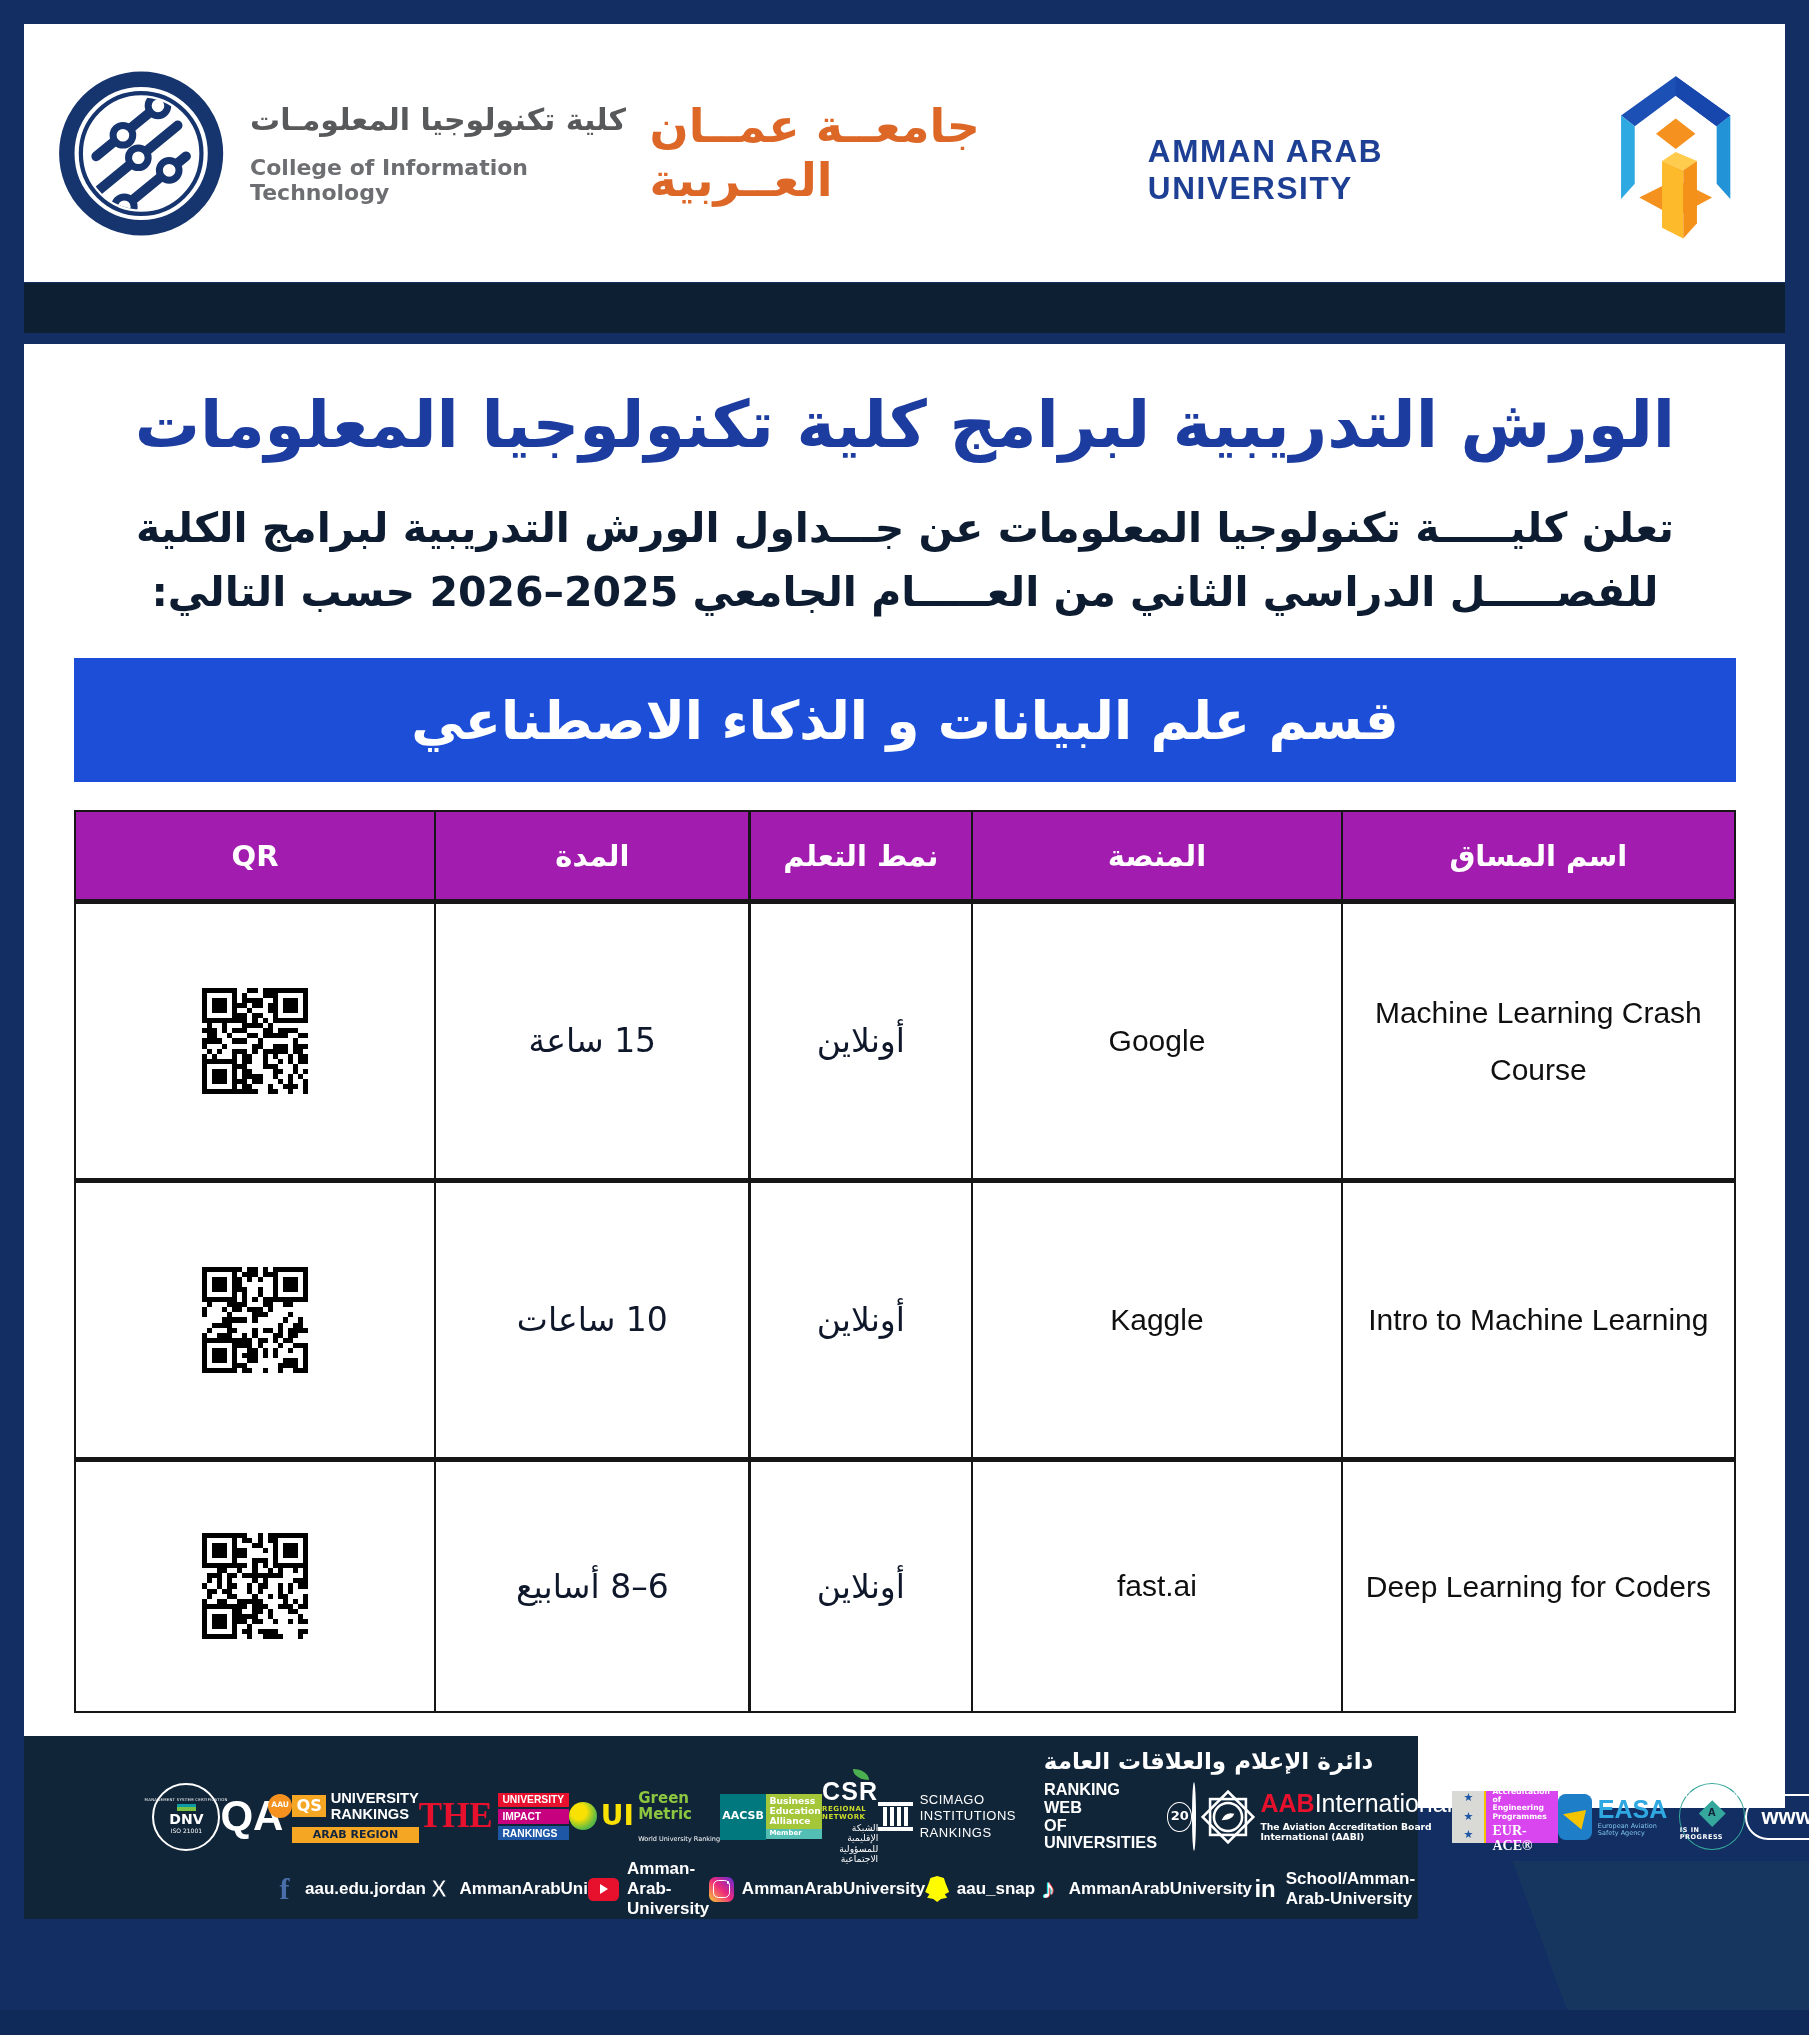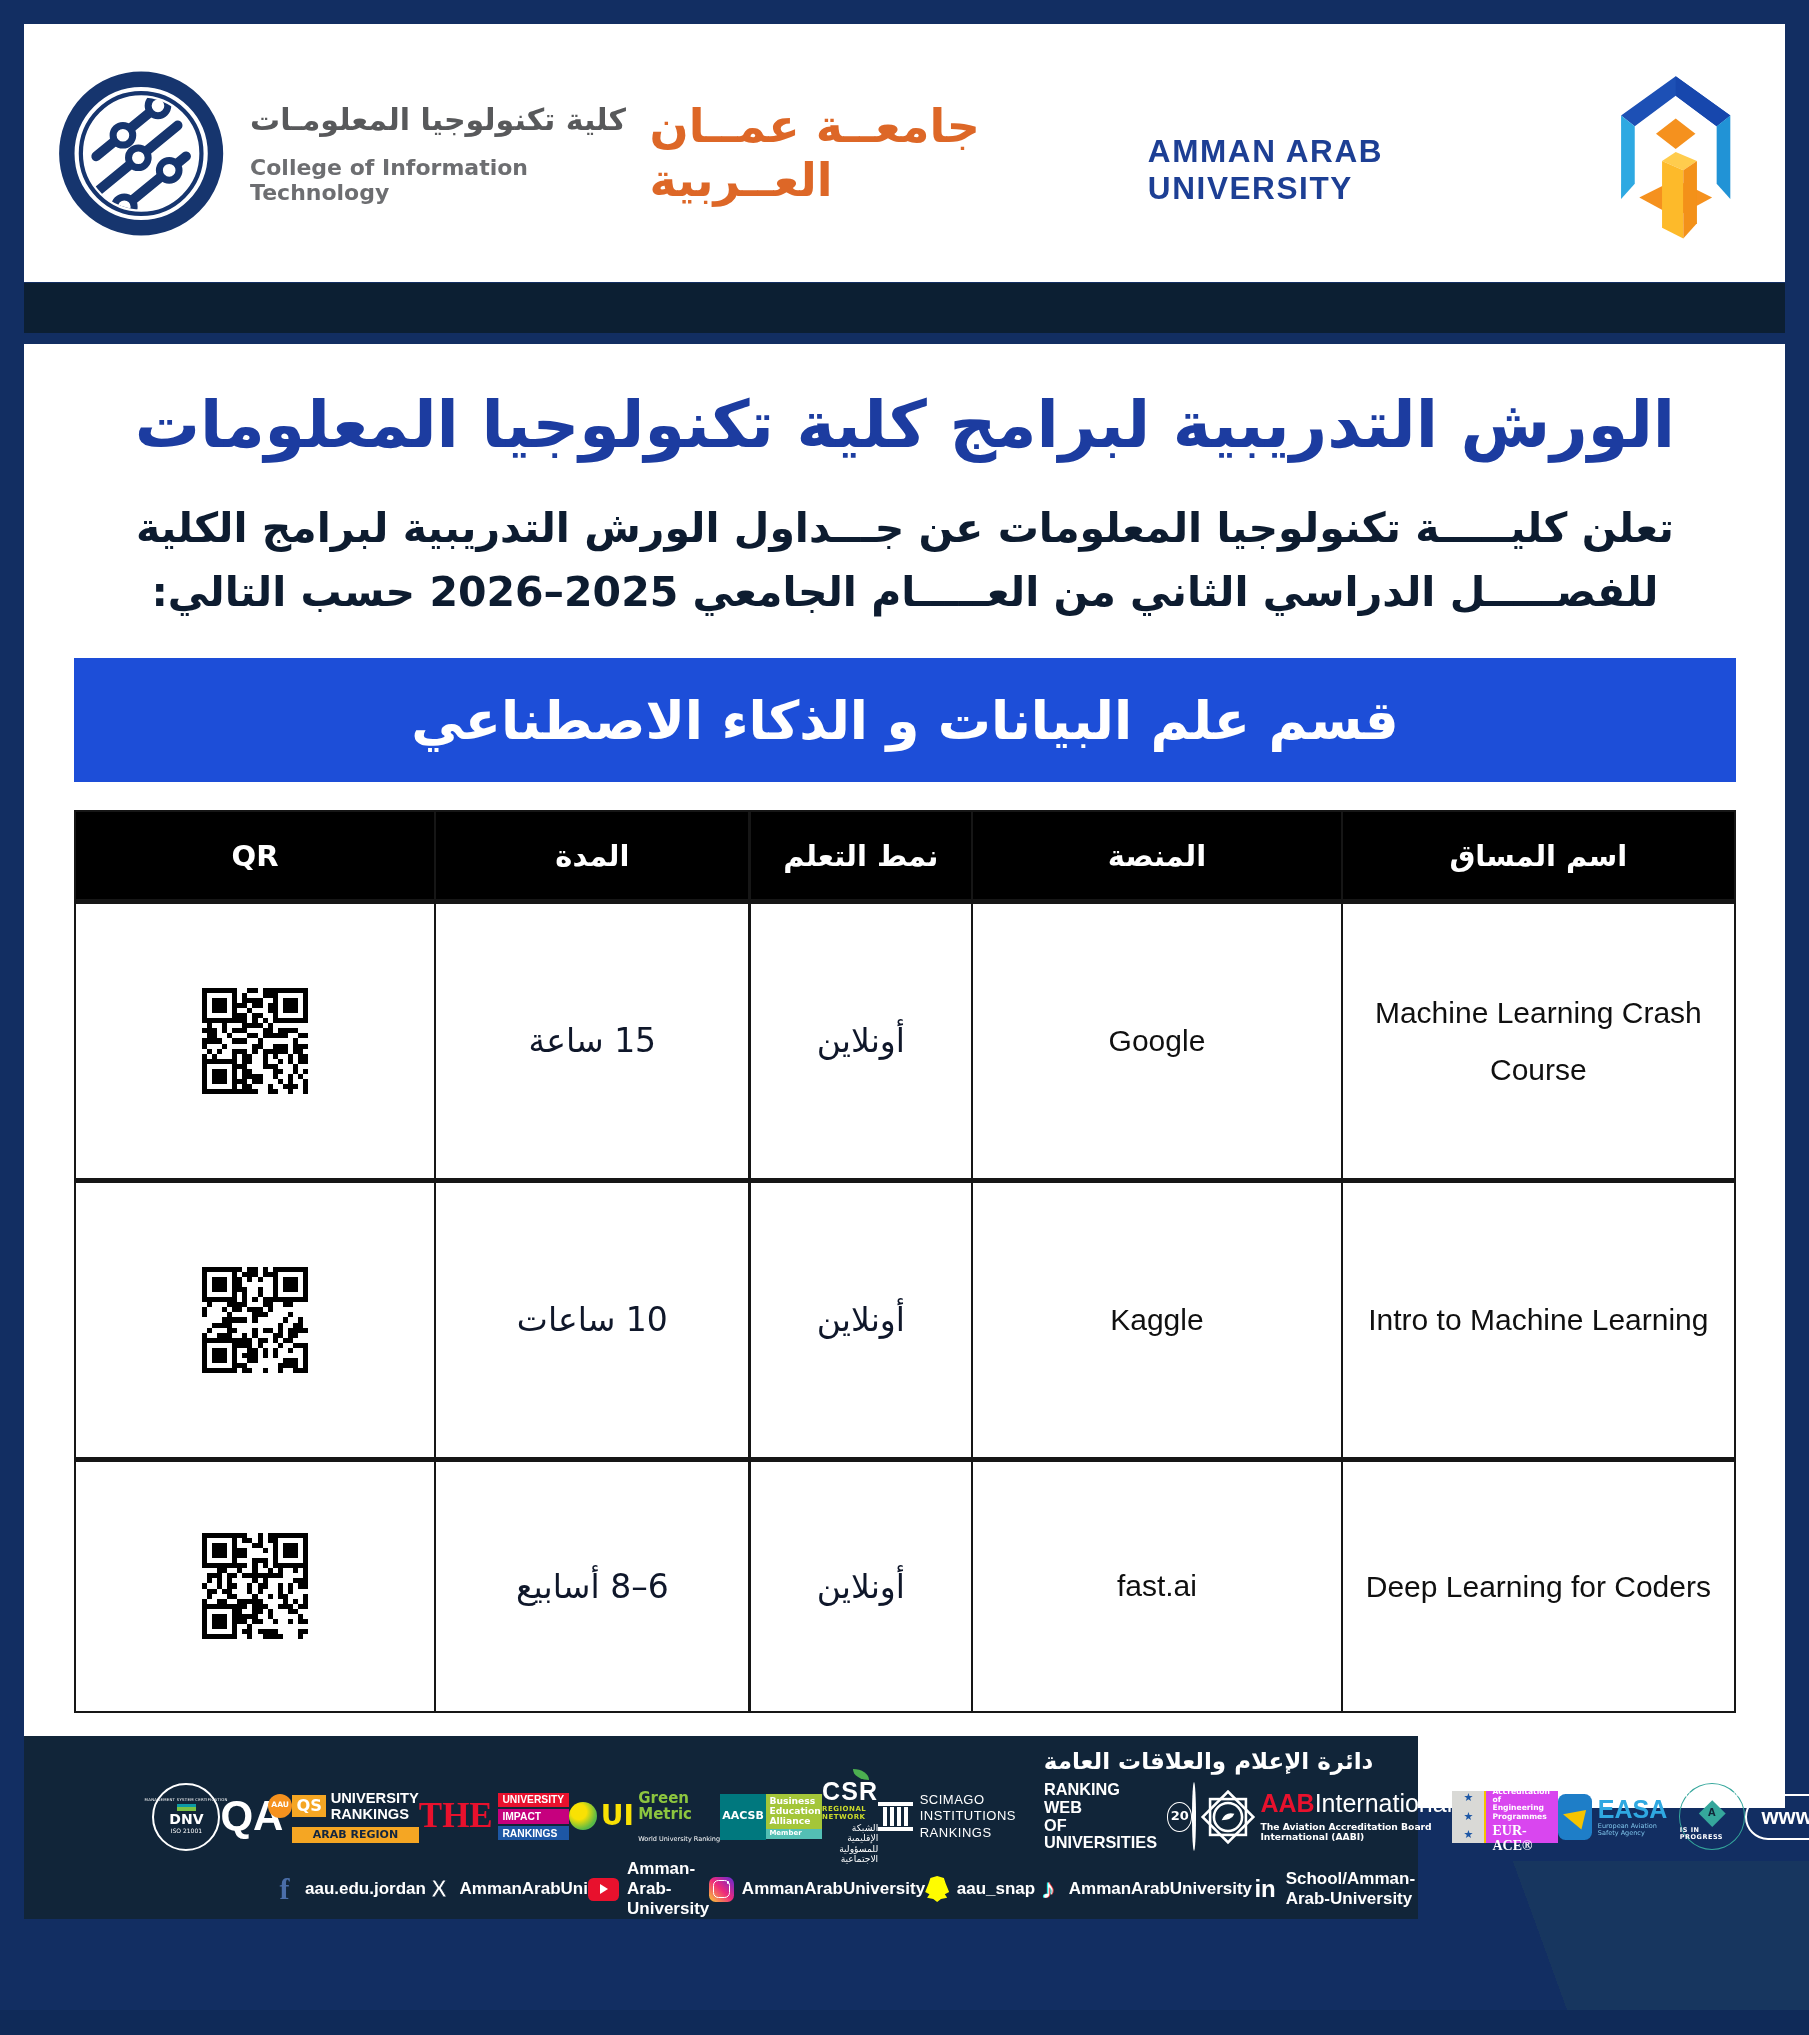--- a/index.html
+++ b/index.html
@@ -40,21 +40,21 @@
   .dept-banner{margin:34px auto 0;width:1662px;height:124px;background:#1d4ed8;
     display:flex;align-items:center;justify-content:center;direction:rtl;
     color:#ffffff;font-size:53px;font-weight:bold;}
 
   
   .course-table{margin:28px auto 0;width:1662px;box-sizing:border-box;direction:rtl;
     display:grid;grid-template-columns:727fr 683fr 410fr 580fr 666fr;
     grid-template-rows:87px 274px 274px 249px;
     background:#161616;border:2.2px solid #161616;column-gap:2.2px;row-gap:4.9px;}
   .cell{background:#ffffff;display:flex;align-items:center;justify-content:center;text-align:center;}
-  .cell.hdr{background:#000000;color:#ffffff;font-size:29px;font-weight:bold;}
+  .cell.hdr{background:#a21caf;color:#ffffff;font-size:29px;font-weight:bold;}
   .cell.course{font-family:"Liberation Sans",sans-serif;font-size:30px;color:#101010;line-height:1.9;padding:0 16.3px;}
   .cell.platform{font-family:"Liberation Sans",sans-serif;font-size:30px;color:#101010;}
   .cell.mode,.cell.duration{font-size:33px;color:#0f172a;}
   .qr-box{width:106px;height:106px;}
   .qr-box svg{width:100%;height:100%;shape-rendering:crispEdges;}
 
   
   .footer-panel{position:absolute;left:24.4px;top:1736px;width:1394px;height:183px;background:#112539;z-index:2;}
   .dept-line{position:absolute;top:12px;right:45px;color:#ffffff;font-size:23px;font-weight:bold;direction:rtl;}
   .badges{position:absolute;top:40px;left:128px;right:128px;height:81px;

